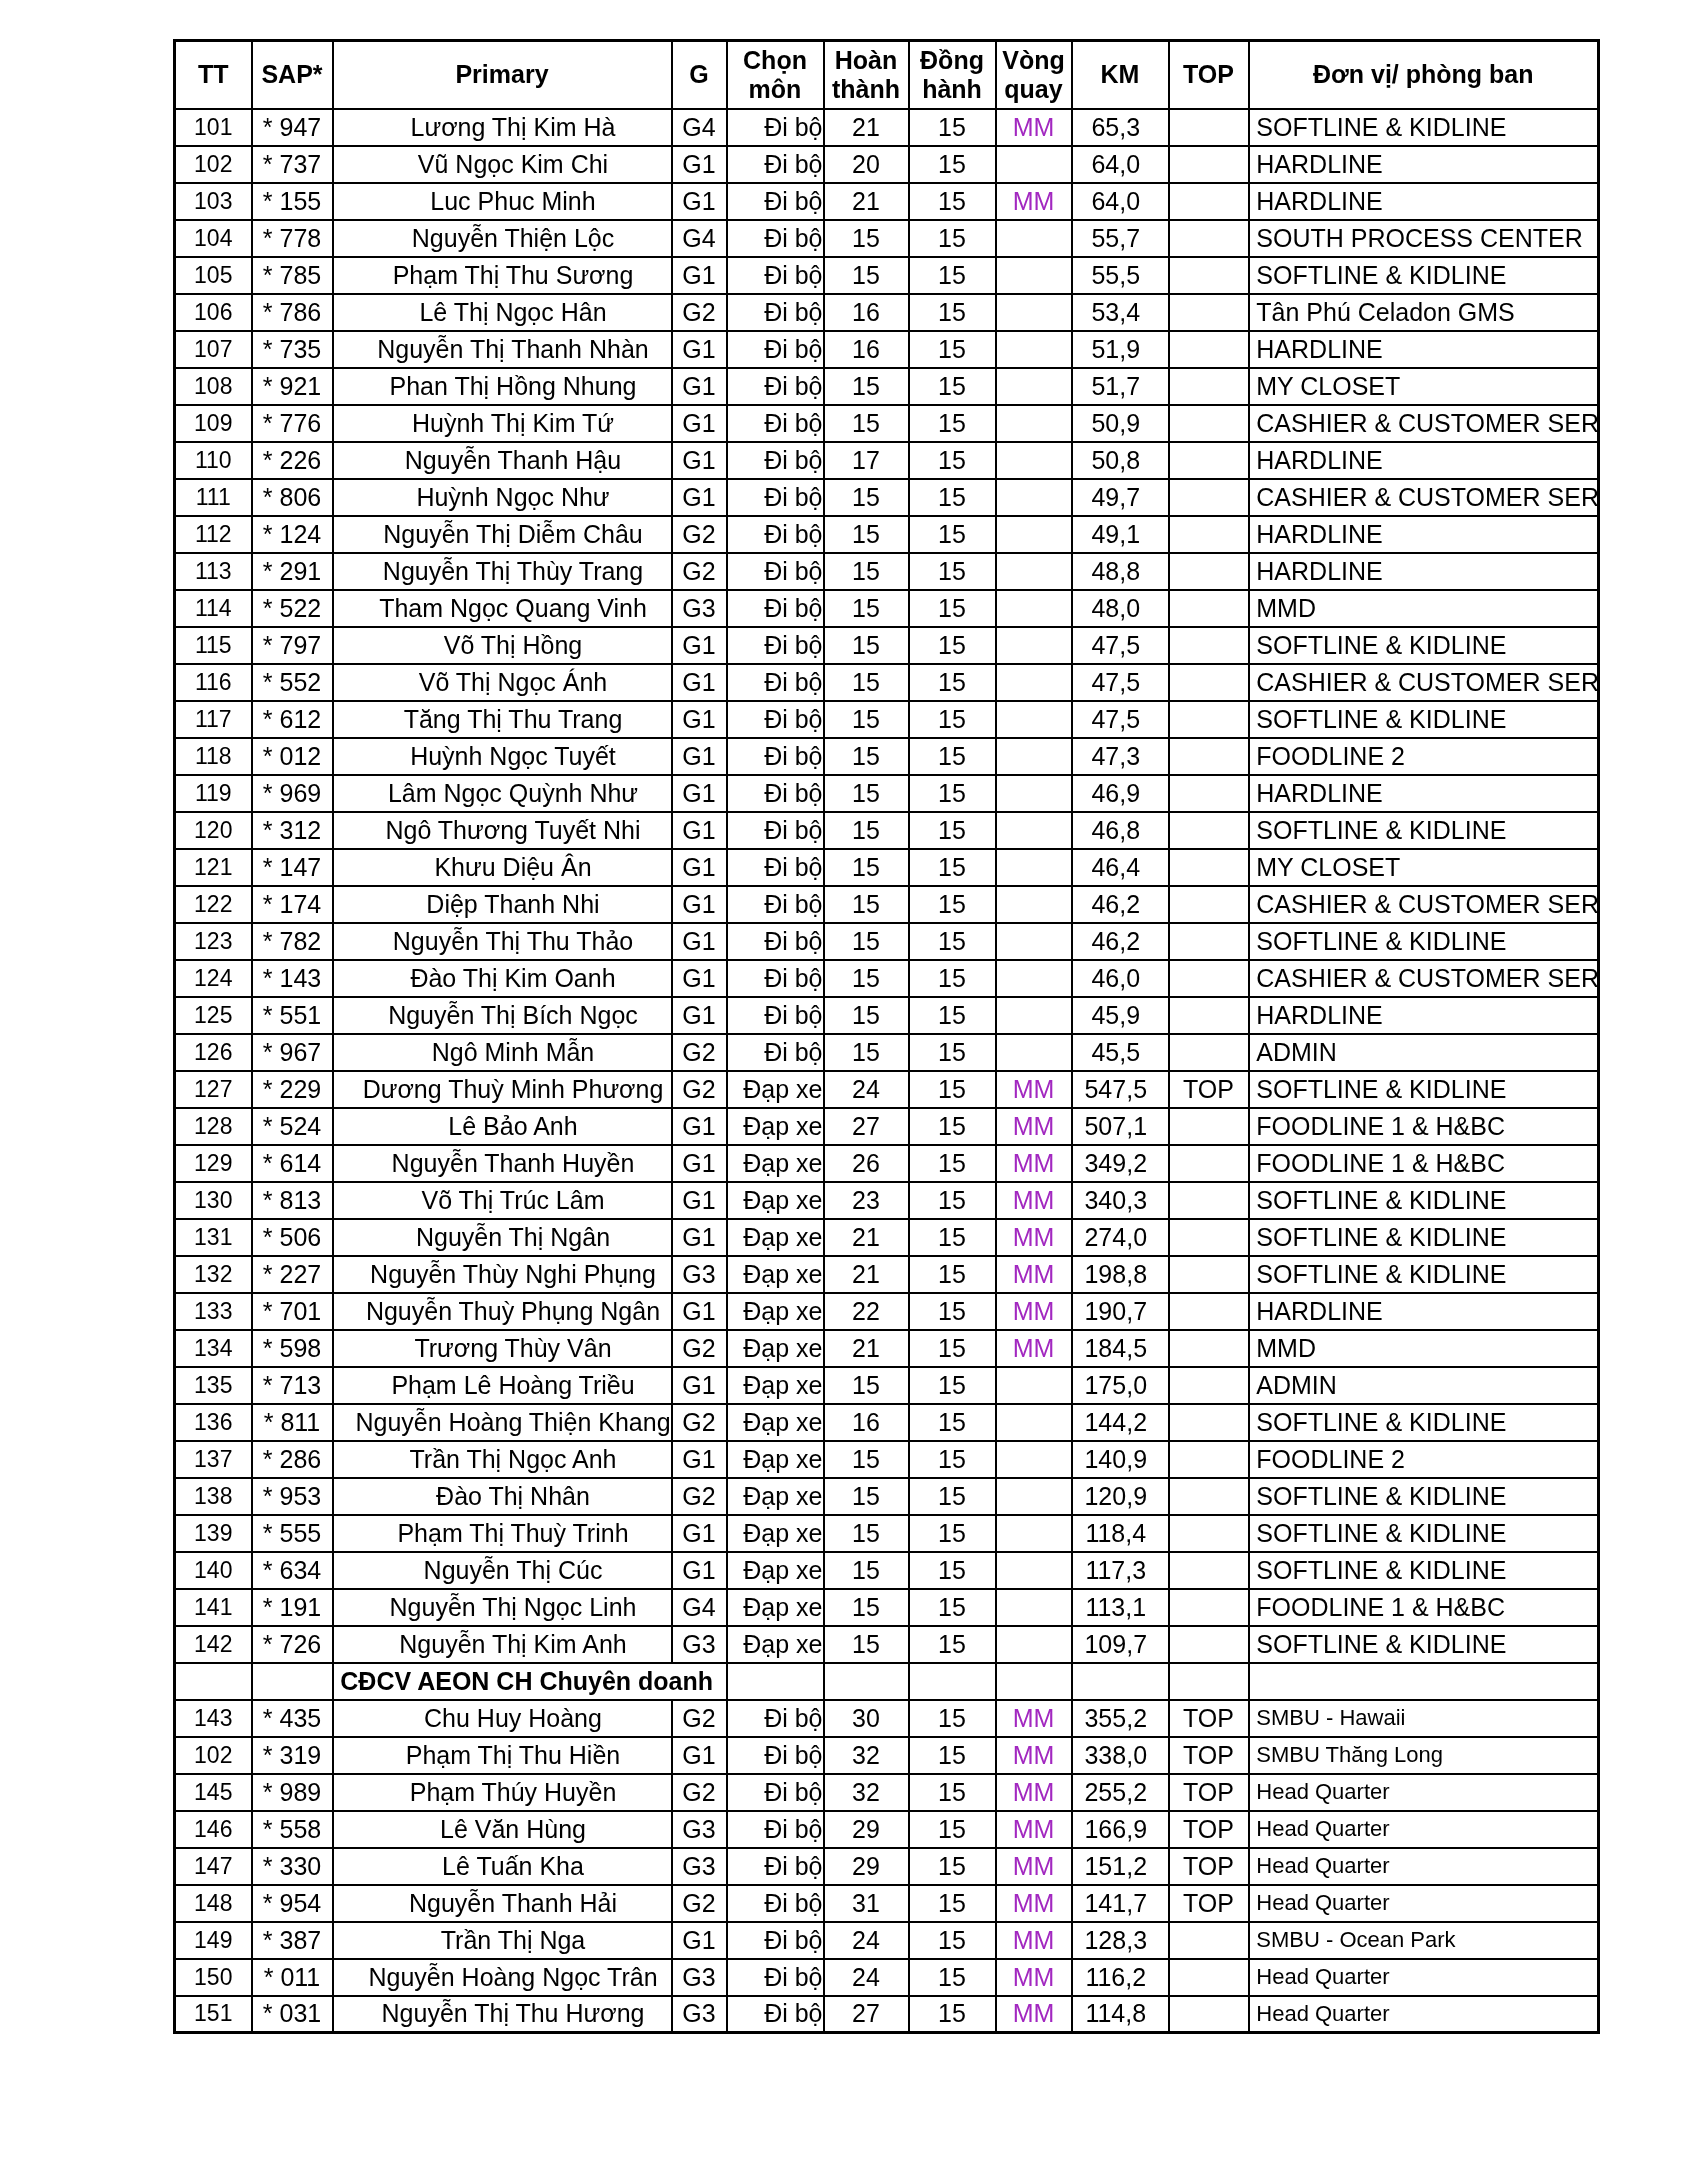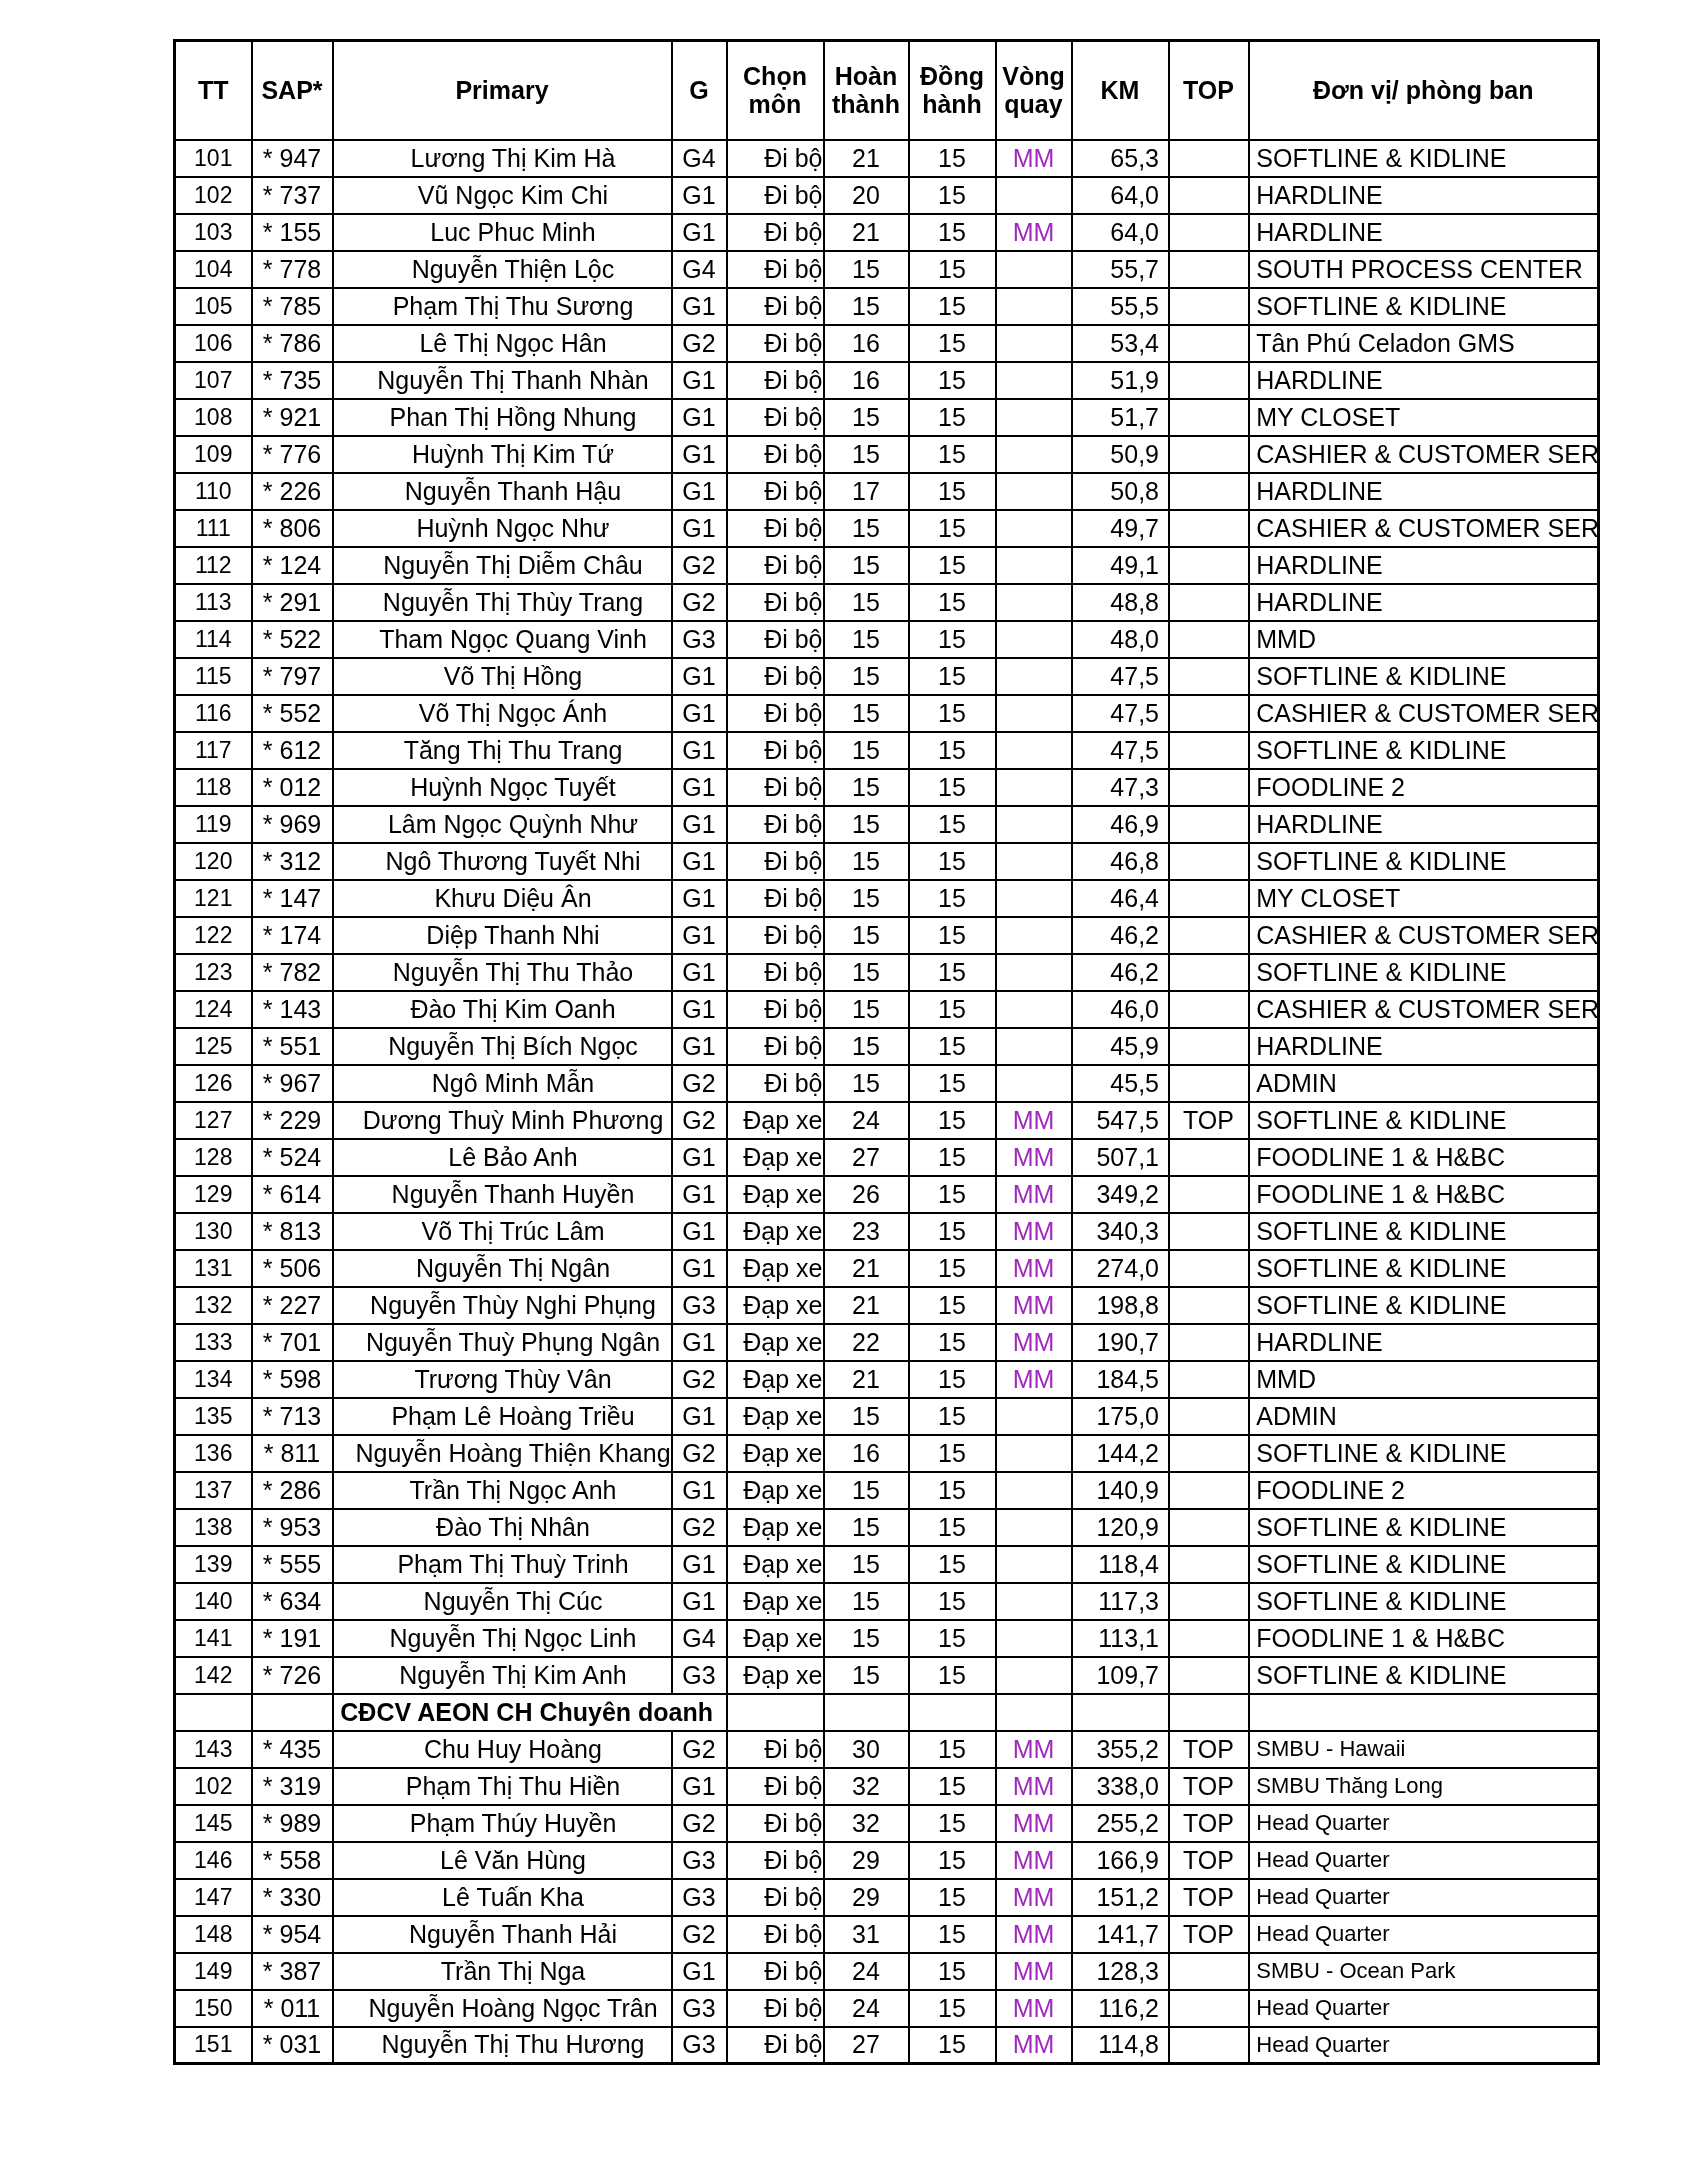--- a/index.html
+++ b/index.html
@@ -11,32 +11,32 @@
     position:absolute;left:173px;top:39px;width:1423px;
     border-collapse:collapse;table-layout:fixed;
     border:3.4px solid #000;
   }
   .sheet th,.sheet td{
     border:2.6px solid #000;
     overflow:hidden;white-space:nowrap;
     vertical-align:middle;text-align:center;
     padding:0;
   }
-  .sheet thead tr{height:99px;}
+  .sheet thead tr{height:68px;}
   .sheet tbody tr{height:37px;}
   .sheet th{
     font-weight:bold;font-size:25px;line-height:1.15;
     white-space:pre-line;
   }
   .sheet td{font-size:25px;}
   .col-tt{ }
   td.col-tt{font-size:23px;border-radius:8px;}
   td.col-name{text-align:center;padding-left:22px;}
   td.col-mon{text-align:right;padding-left:5.1px;}
-  td.col-km{text-align:right;padding-right:8.5px;margin-left:44px;}
+  td.col-km{text-align:center;padding-right:8.5px;margin-left:44px;}
   td.col-dv{text-align:left;padding-left:6.8px;}
   td.dv-small{font-size:22px;}
   td.is-mm{color:var(--mm-color,#A228C0);}
   td.section-cell{
     text-align:left;padding-left:6.8px;font-weight:bold;font-size:25px;
   }
 </style>
 </head>
 <body>
 

